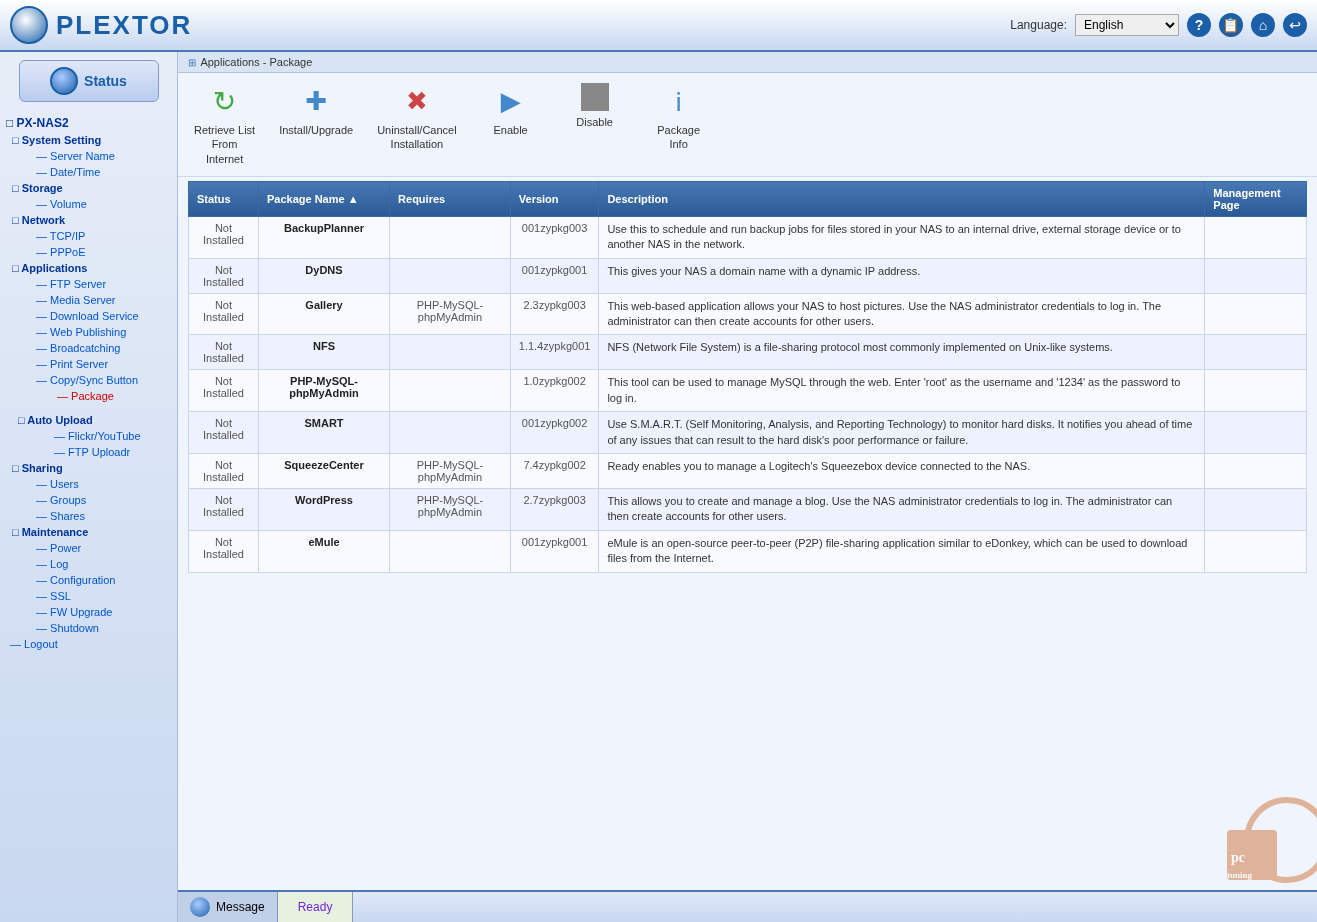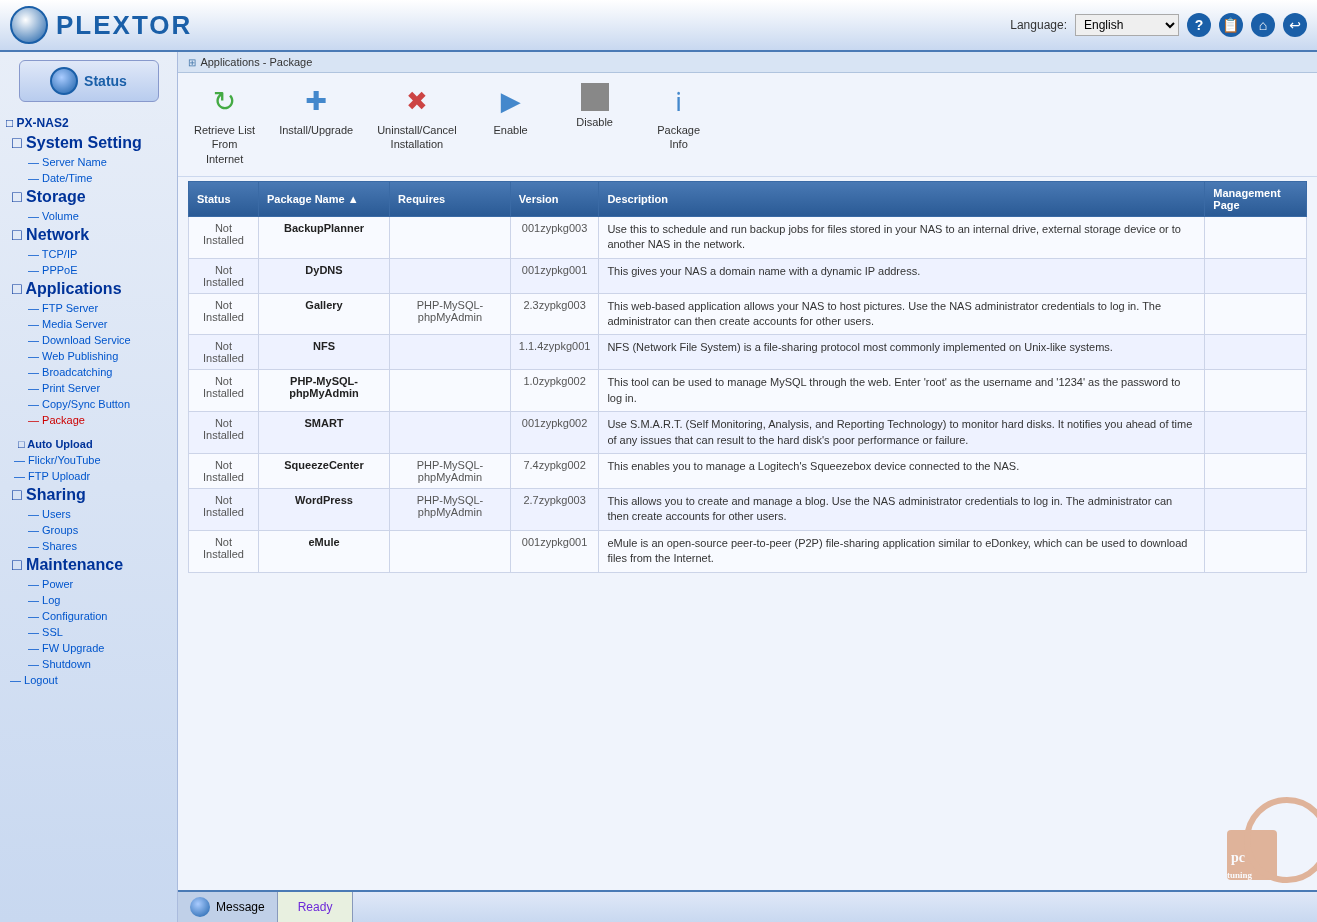--- a/index.html
+++ b/index.html
@@ -85,25 +85,25 @@
       width: 28px; height: 28px;
       background: radial-gradient(circle at 40% 35%, #aaccff, #1a5fa8);
       border-radius: 50%;
       border: 2px solid #1a5fa8;
     }
     .status-label { color: #1a5fa8; font-weight: bold; font-size: 14px; }
 
     .tree { padding: 4px 0; }
     .tree-item { padding: 2px 6px; cursor: pointer; white-space: nowrap; }
     .tree-root { color: #003399; font-weight: bold; font-size: 12px; }
-    .tree-branch { color: #003399; font-weight: bold; font-size: 16px; padding-left: 12px; }
-    .tree-leaf { color: #0055cc; font-size: 11px; padding-left: 28px; }
+    .tree-branch { color: #003399; font-weight: bold; font-size: 11px; padding-left: 12px; }
+    .tree-leaf { color: #0055cc; font-size: 11px; padding-left: 36px; }
     .tree-leaf.active { color: #cc0000; }
     .tree-sub-branch { color: #003399; font-weight: bold; font-size: 11px; padding-left: 18px; margin-top: 8px; }
-    .tree-sub-leaf { color: #0055cc; font-size: 11px; padding-left: 14px; }
+    .tree-sub-leaf { color: #0055cc; font-size: 11px; padding-left: 54px; }
 
     
     #content {
       flex: 1;
       display: flex;
       flex-direction: column;
       background: #f0f4fc;
       overflow: hidden;
     }
     #breadcrumb {
@@ -277,21 +277,21 @@
       <div class="tree-item tree-leaf">— TCP/IP</div>
       <div class="tree-item tree-leaf">— PPPoE</div>
       <div class="tree-item tree-branch">□ Applications</div>
       <div class="tree-item tree-leaf">— FTP Server</div>
       <div class="tree-item tree-leaf">— Media Server</div>
       <div class="tree-item tree-leaf">— Download Service</div>
       <div class="tree-item tree-leaf">— Web Publishing</div>
       <div class="tree-item tree-leaf">— Broadcatching</div>
       <div class="tree-item tree-leaf">— Print Server</div>
       <div class="tree-item tree-leaf">— Copy/Sync Button</div>
-      <div class="tree-item tree-leaf active" style="color:#cc0000;">— Package</div>
+      <div class="tree-item tree-leaf active" style="color:#cc0000;margin-left:21px;">— Package</div>
       <div class="tree-item tree-sub-branch">□ Auto Upload</div>
       <div class="tree-item tree-sub-leaf">— Flickr/YouTube</div>
       <div class="tree-item tree-sub-leaf">— FTP Uploadr</div>
       <div class="tree-item tree-branch">□ Sharing</div>
       <div class="tree-item tree-leaf">— Users</div>
       <div class="tree-item tree-leaf">— Groups</div>
       <div class="tree-item tree-leaf">— Shares</div>
       <div class="tree-item tree-branch">□ Maintenance</div>
       <div class="tree-item tree-leaf">— Power</div>
       <div class="tree-item tree-leaf">— Log</div>
@@ -395,21 +395,21 @@
       <td></td>
       <td>001zypkg002</td>
       <td>Use S.M.A.R.T. (Self Monitoring, Analysis, and Reporting Technology) to monitor hard disks. It notifies you ahead of time of any issues that can result to the hard disk's poor performance or failure.</td>
       <td></td>
     </tr>
             <tr>
       <td>Not Installed</td>
       <td>SqueezeCenter</td>
       <td>PHP-MySQL-phpMyAdmin</td>
       <td>7.4zypkg002</td>
-      <td>This enables you to manage a Logitech's Squeezebox device connected to the NAS.</td>
+      <td>Ready enables you to manage a Logitech's Squeezebox device connected to the NAS.</td>
       <td></td>
     </tr>
             <tr>
       <td>Not Installed</td>
       <td>WordPress</td>
       <td>PHP-MySQL-phpMyAdmin</td>
       <td>2.7zypkg003</td>
       <td>This allows you to create and manage a blog. Use the NAS administrator credentials to log in. The administrator can then create accounts for other users.</td>
       <td></td>
     </tr>

